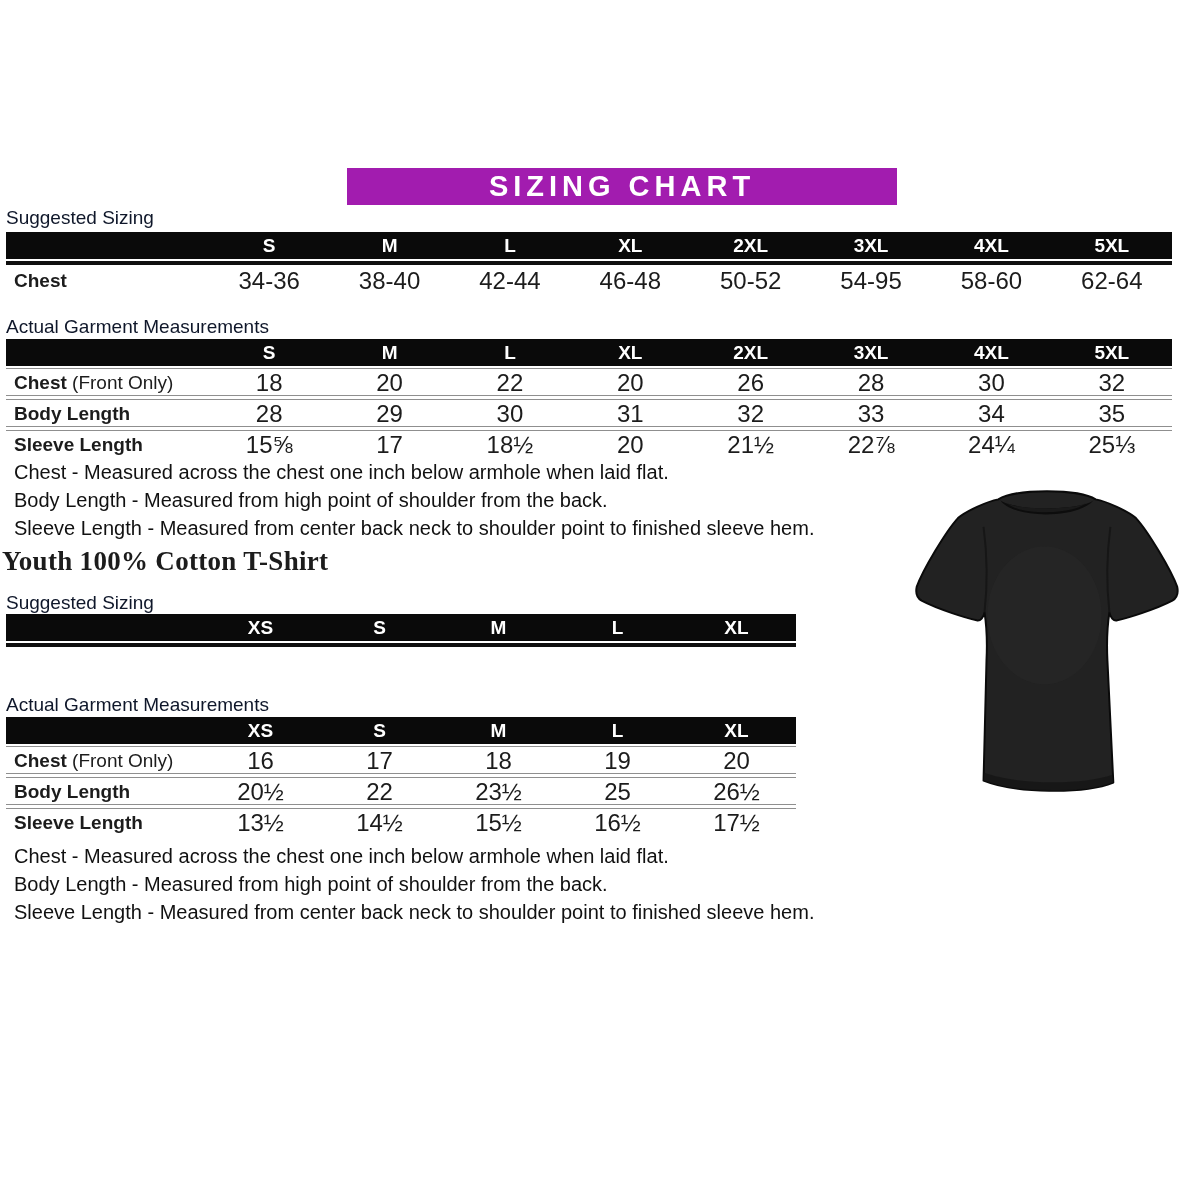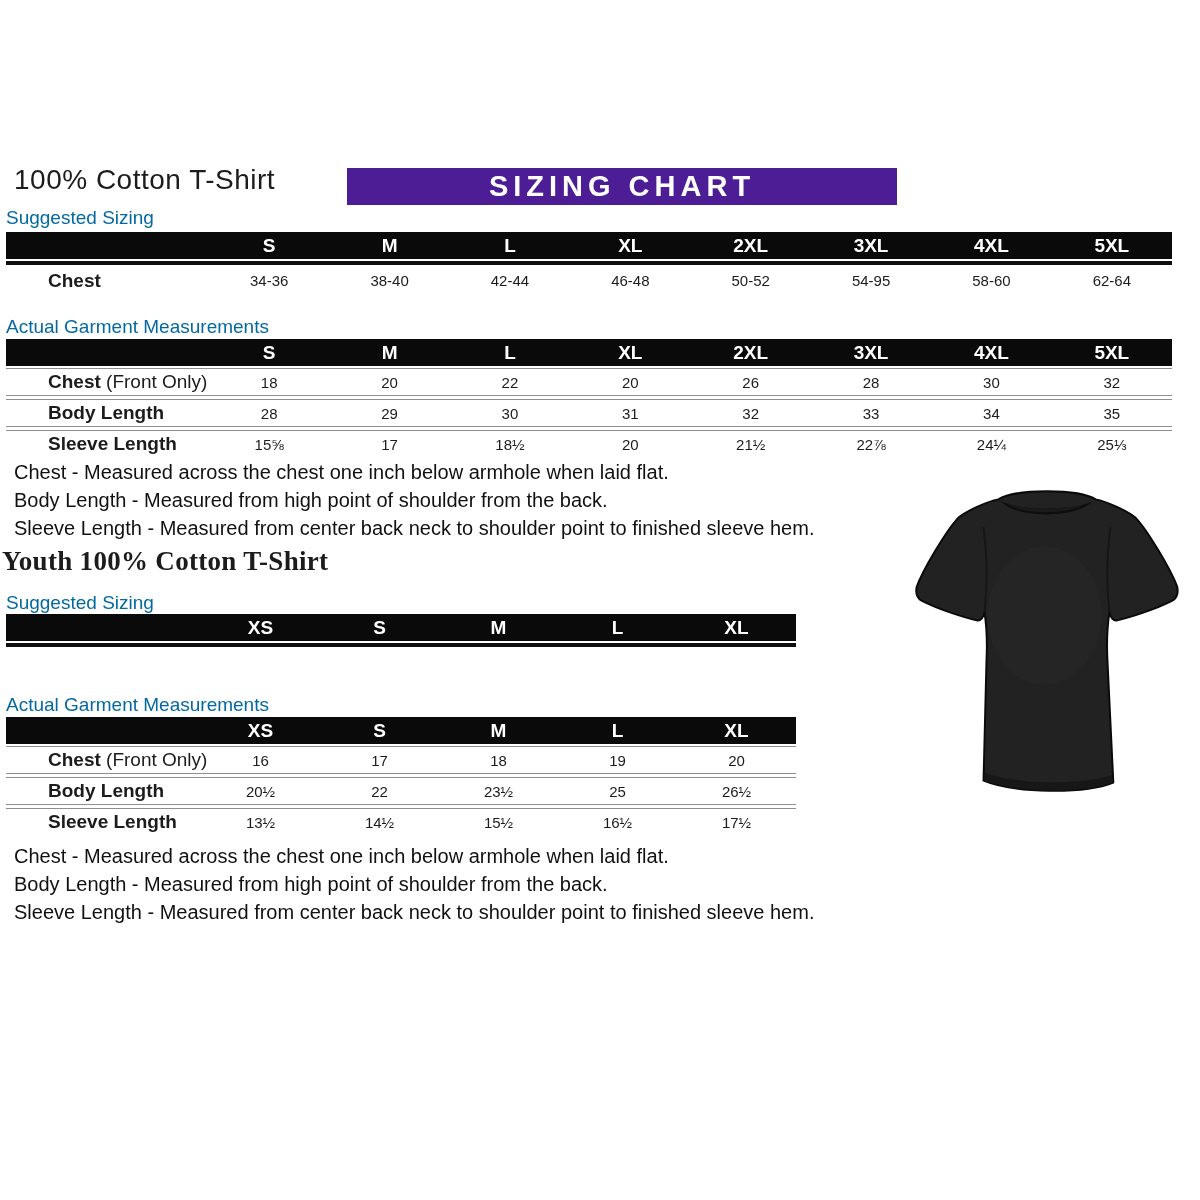--- a/index.html
+++ b/index.html
@@ -4,52 +4,51 @@
 <style>
   html,body{margin:0;padding:0;background:#fff;}
   #canvas{
     position:relative;width:1200px;height:1200px;background:#ffffff;overflow:hidden;
     font-family:"Liberation Sans",sans-serif;color:#1c1c1c;
   }
   .abs{position:absolute;}
   
   .main-title{left:14px;top:164px;font-size:28px;font-weight:400;letter-spacing:.5px;}
   .banner{
-    left:347px;top:168px;width:550px;height:37px;background:#4c1d95;
+    left:347px;top:168px;width:550px;height:37px;background:#a21caf;
     color:#fff;font-weight:bold;font-size:29px;letter-spacing:5px;
     display:flex;align-items:center;justify-content:center;
   }
-  .section-label{font-size:19px;font-weight:400;color:#0369a1;}
+  .section-label{font-size:19px;font-weight:400;color:#0f172a;}
   .youth-title{left:2px;top:546px;font-size:27px;font-weight:bold;letter-spacing:.3px;font-family:Liberation Serif, serif;}
   
   .tbl{left:6px;}
   .adult-grid{display:grid;grid-template-columns:203px repeat(8,1fr);}
   .youth-grid{display:grid;grid-template-columns:195px repeat(5,1fr);}
   .hbar{background:#0a0a0a;height:27px;align-items:center;color:#fff;}
   .hcell{font-weight:bold;font-size:19px;text-align:center;}
   .black-underline{height:4px;background:#0f0f0f;margin-top:2px;}
   .gray-underline{height:1px;background:#8f8f8f;margin-top:2px;}
   .trow{align-items:center;}
   .sug-row{height:31px;}
   .meas-row{height:26px;}
   .lcell{font-size:19px;padding-left:8px;white-space:nowrap;}
-  .lcell .b{font-weight:bold;margin-left:34px;}
-  .vcell{font-size:15px;text-align:center;}
+  .lcell .b{font-weight:bold;}
+  .vcell{font-size:24px;text-align:center;}
   .divider{height:3px;border-top:1px solid #8f8f8f;border-bottom:1px solid #8f8f8f;background:#fff;}
   
   .notes{left:14px;font-size:20px;line-height:28px;color:#111;}
   
   .tee-wrap{left:897px;top:466px;width:295px;height:348px;}
 </style>
 </head>
 <body>
 
 <div id="canvas">
 
-  <div class="abs main-title">100% Cotton T-Shirt</div>
   <div class="abs banner">
     <span>SIZING CHART</span>
   </div>
 
   <div class="abs section-label" style="left:6px;top:207px;">Suggested Sizing</div>
 
   <div class="abs tbl" style="top:232px;width:1166px;">
     <div class="hbar adult-grid">
       <div class="hcell"></div>
       <div class="hcell">S</div>

